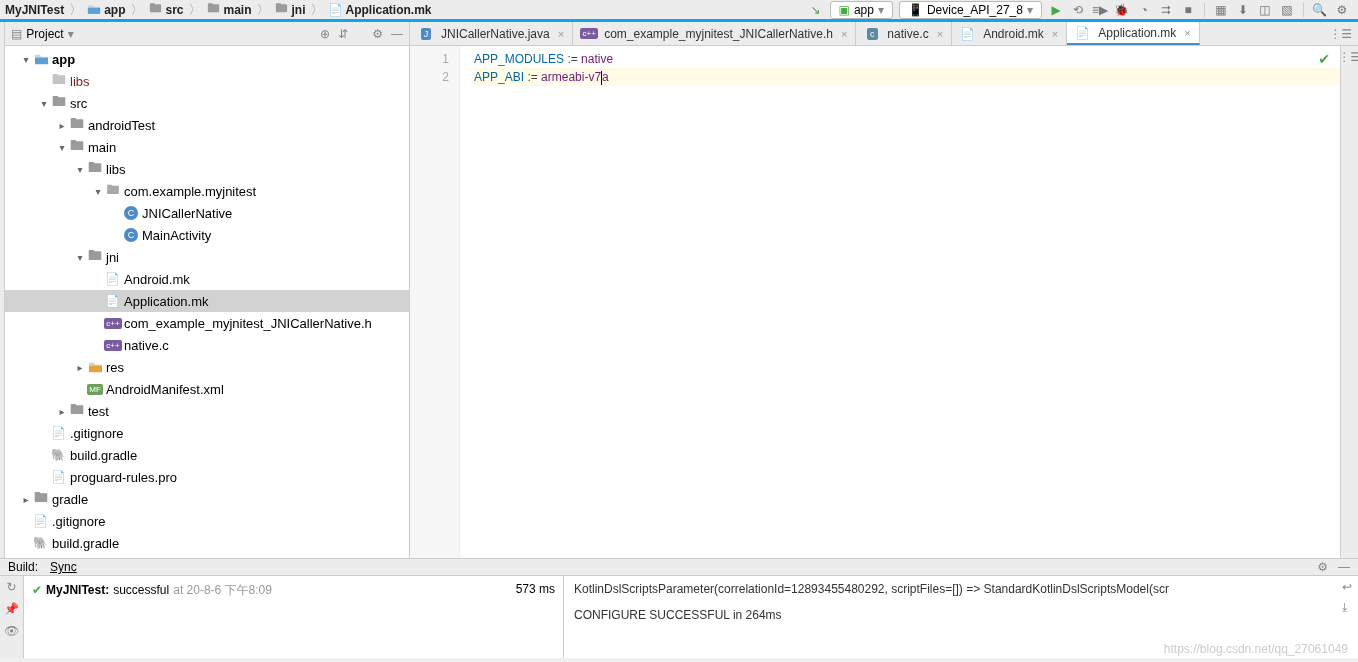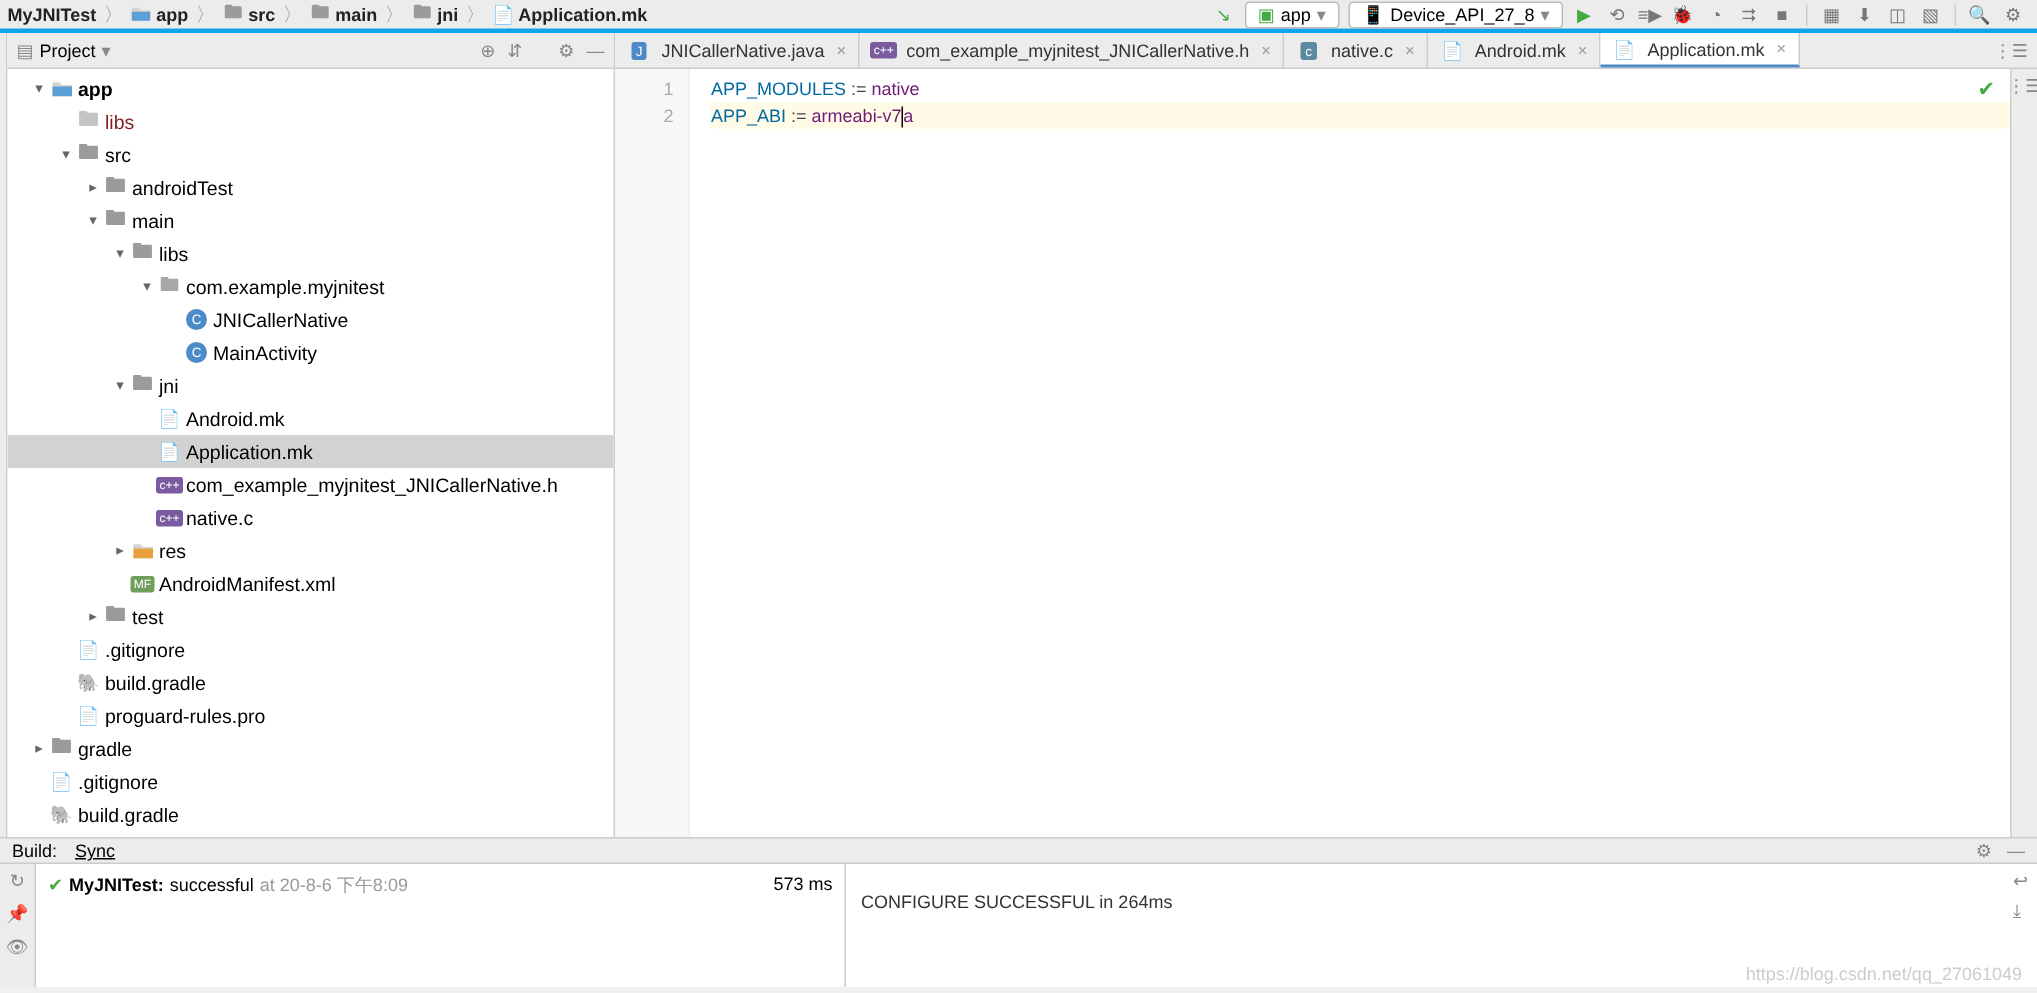--- a/index.html
+++ b/index.html
@@ -404,20 +404,21 @@
   <div class="build-tree-col">
     <div class="build-status">
       <span class="ok">✔</span>
       <span class="name">MyJNITest:</span>
       <span>successful</span>
       <span class="time">at 20-8-6 下午8:09</span>
     </div>
     <div class="build-duration">573 ms</div>
   </div>
   <div class="build-console">
+    <div>KotlinDslScriptsParameter(correlationId=12893455480292, scriptFiles=[]) =&gt; StandardKotlinDslScriptsModel(scr</div>
     <div style="height:12px"></div>
     <div>CONFIGURE SUCCESSFUL in 264ms</div>
     <div class="build-console-icons">
       <span>↩</span>
       <span>⤓</span>
     </div>
     <div class="watermark">https://blog.csdn.net/qq_27061049</div>
   </div>
 </div>
 

